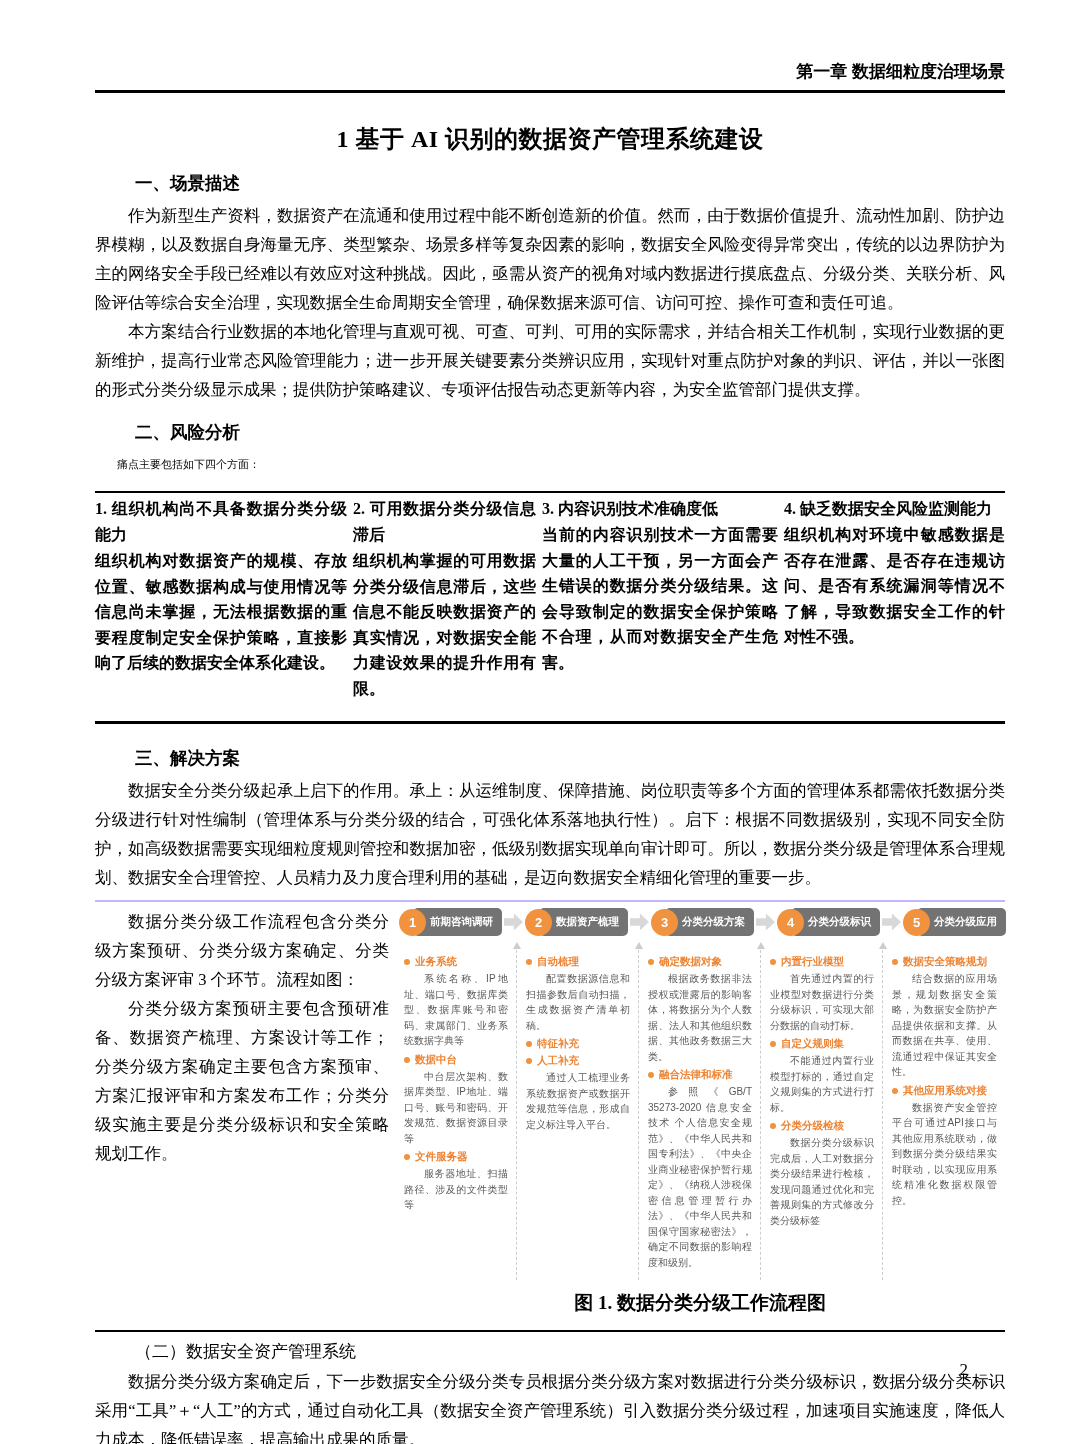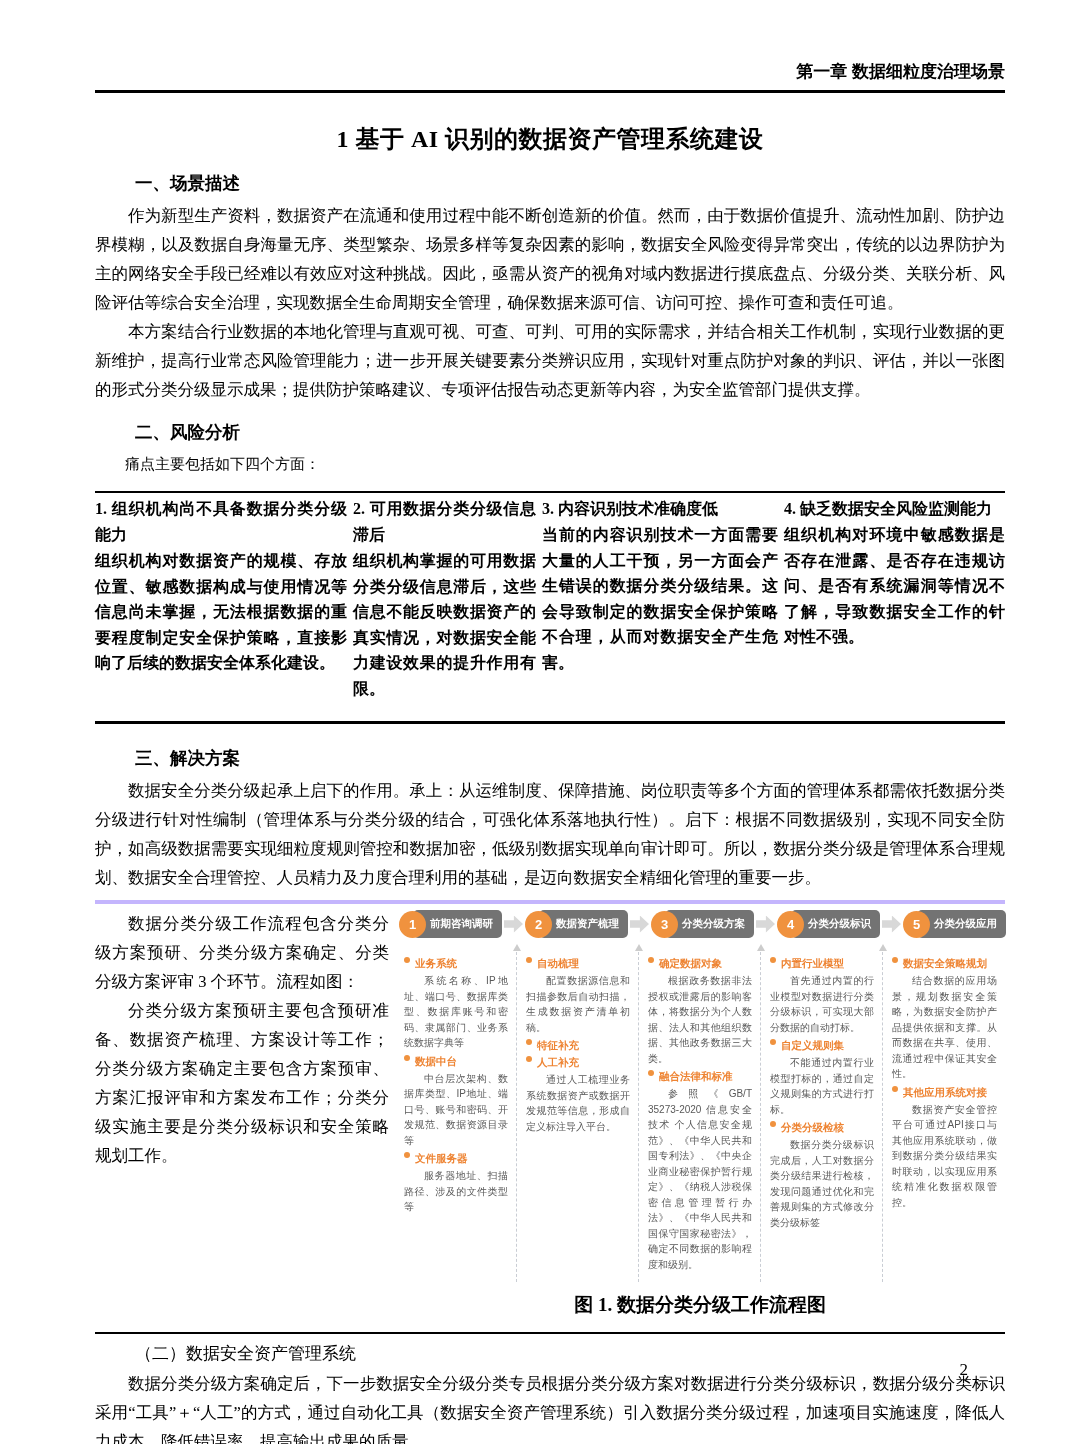--- a/index.html
+++ b/index.html
@@ -30,38 +30,38 @@
   }
   .sub-h{
     font-size:17px;margin:10px 0 4px 40px;font-family:"Liberation Serif", serif;
   }
 
   
   .para{
     font-size:16.5px;line-height:29px;text-align:justify;text-justify:inter-character;
     text-indent:2em;margin:0;
   }
-  .intro-line{font-size:15px;line-height:29px;text-indent:2em;margin:0;}
+  .intro-line{font-size:11px;line-height:29px;text-indent:2em;margin:0;}
 
   
   .risk-table{
     margin-top:12px;border-top:2px solid #000;border-bottom:3px solid #000;
     display:grid;grid-template-columns:252px 183px 236px 221px;column-gap:6px;
     padding:3px 0 20px 0;
   }
   .risk-cell .rt{
     font-weight:bold;font-size:16px;line-height:26px;margin:0;text-align:justify;
   }
   .risk-cell .rb{
     font-size:16px;line-height:25.5px;text-align:justify;text-justify:inter-character;margin:0;font-weight:bold;
   }
 
   
   .fig-block{
-    margin-top:8px;border-top:4px solid #c4b5fd;border-bottom:2px solid #000;
+    margin-top:8px;border-top:2px solid #c4b5fd;border-bottom:2px solid #000;
     display:flex;
   }
   .fig-left{width:300px;padding:5px 6px 8px 0;box-sizing:border-box;}
   .fig-left .para{line-height:29px;}
   .fig-right{width:610px;box-sizing:border-box;padding:4px 0 4px 0;}
 
   
   .flow-steps{display:flex;align-items:center;padding:2px 2px 0 4px;}
   .chip{display:flex;align-items:center;flex:0 0 auto;}
   .chip-num{
@@ -84,21 +84,21 @@
   .flow-col{
     width:20%;box-sizing:border-box;padding:2px 8px 6px 9px;position:relative;
     font-family:"Liberation Sans", sans-serif;
   }
   .flow-col:not(:last-child){border-right:1px dashed #c9cdd4;}
   .flow-col:not(:last-child)::after{
     content:'';position:absolute;right:-4.5px;top:-8px;width:0;height:0;
     border-left:4px solid transparent;border-right:4px solid transparent;
     border-bottom:7px solid #cccccc;
   }
-  .fi-title{display:flex;margin-top:3px;}
+  .fi-title{display:flex;align-items:center;margin-top:3px;}
   .dot{width:6px;height:6px;border-radius:50%;background:#f0923e;margin-right:5px;flex:0 0 auto;}
   .fi-title span:last-child{color:#ee8433;font-weight:bold;font-size:10.5px;}
   .fi-body{
     color:#595959;font-size:10px;line-height:15.5px;text-align:justify;
     text-indent:2em;margin:2px 0 4px 0;
   }
 
   .fig-caption{
     text-align:center;font-weight:bold;font-size:19px;
     margin:10px 0 10px 0;font-family:"Liberation Serif", serif;

